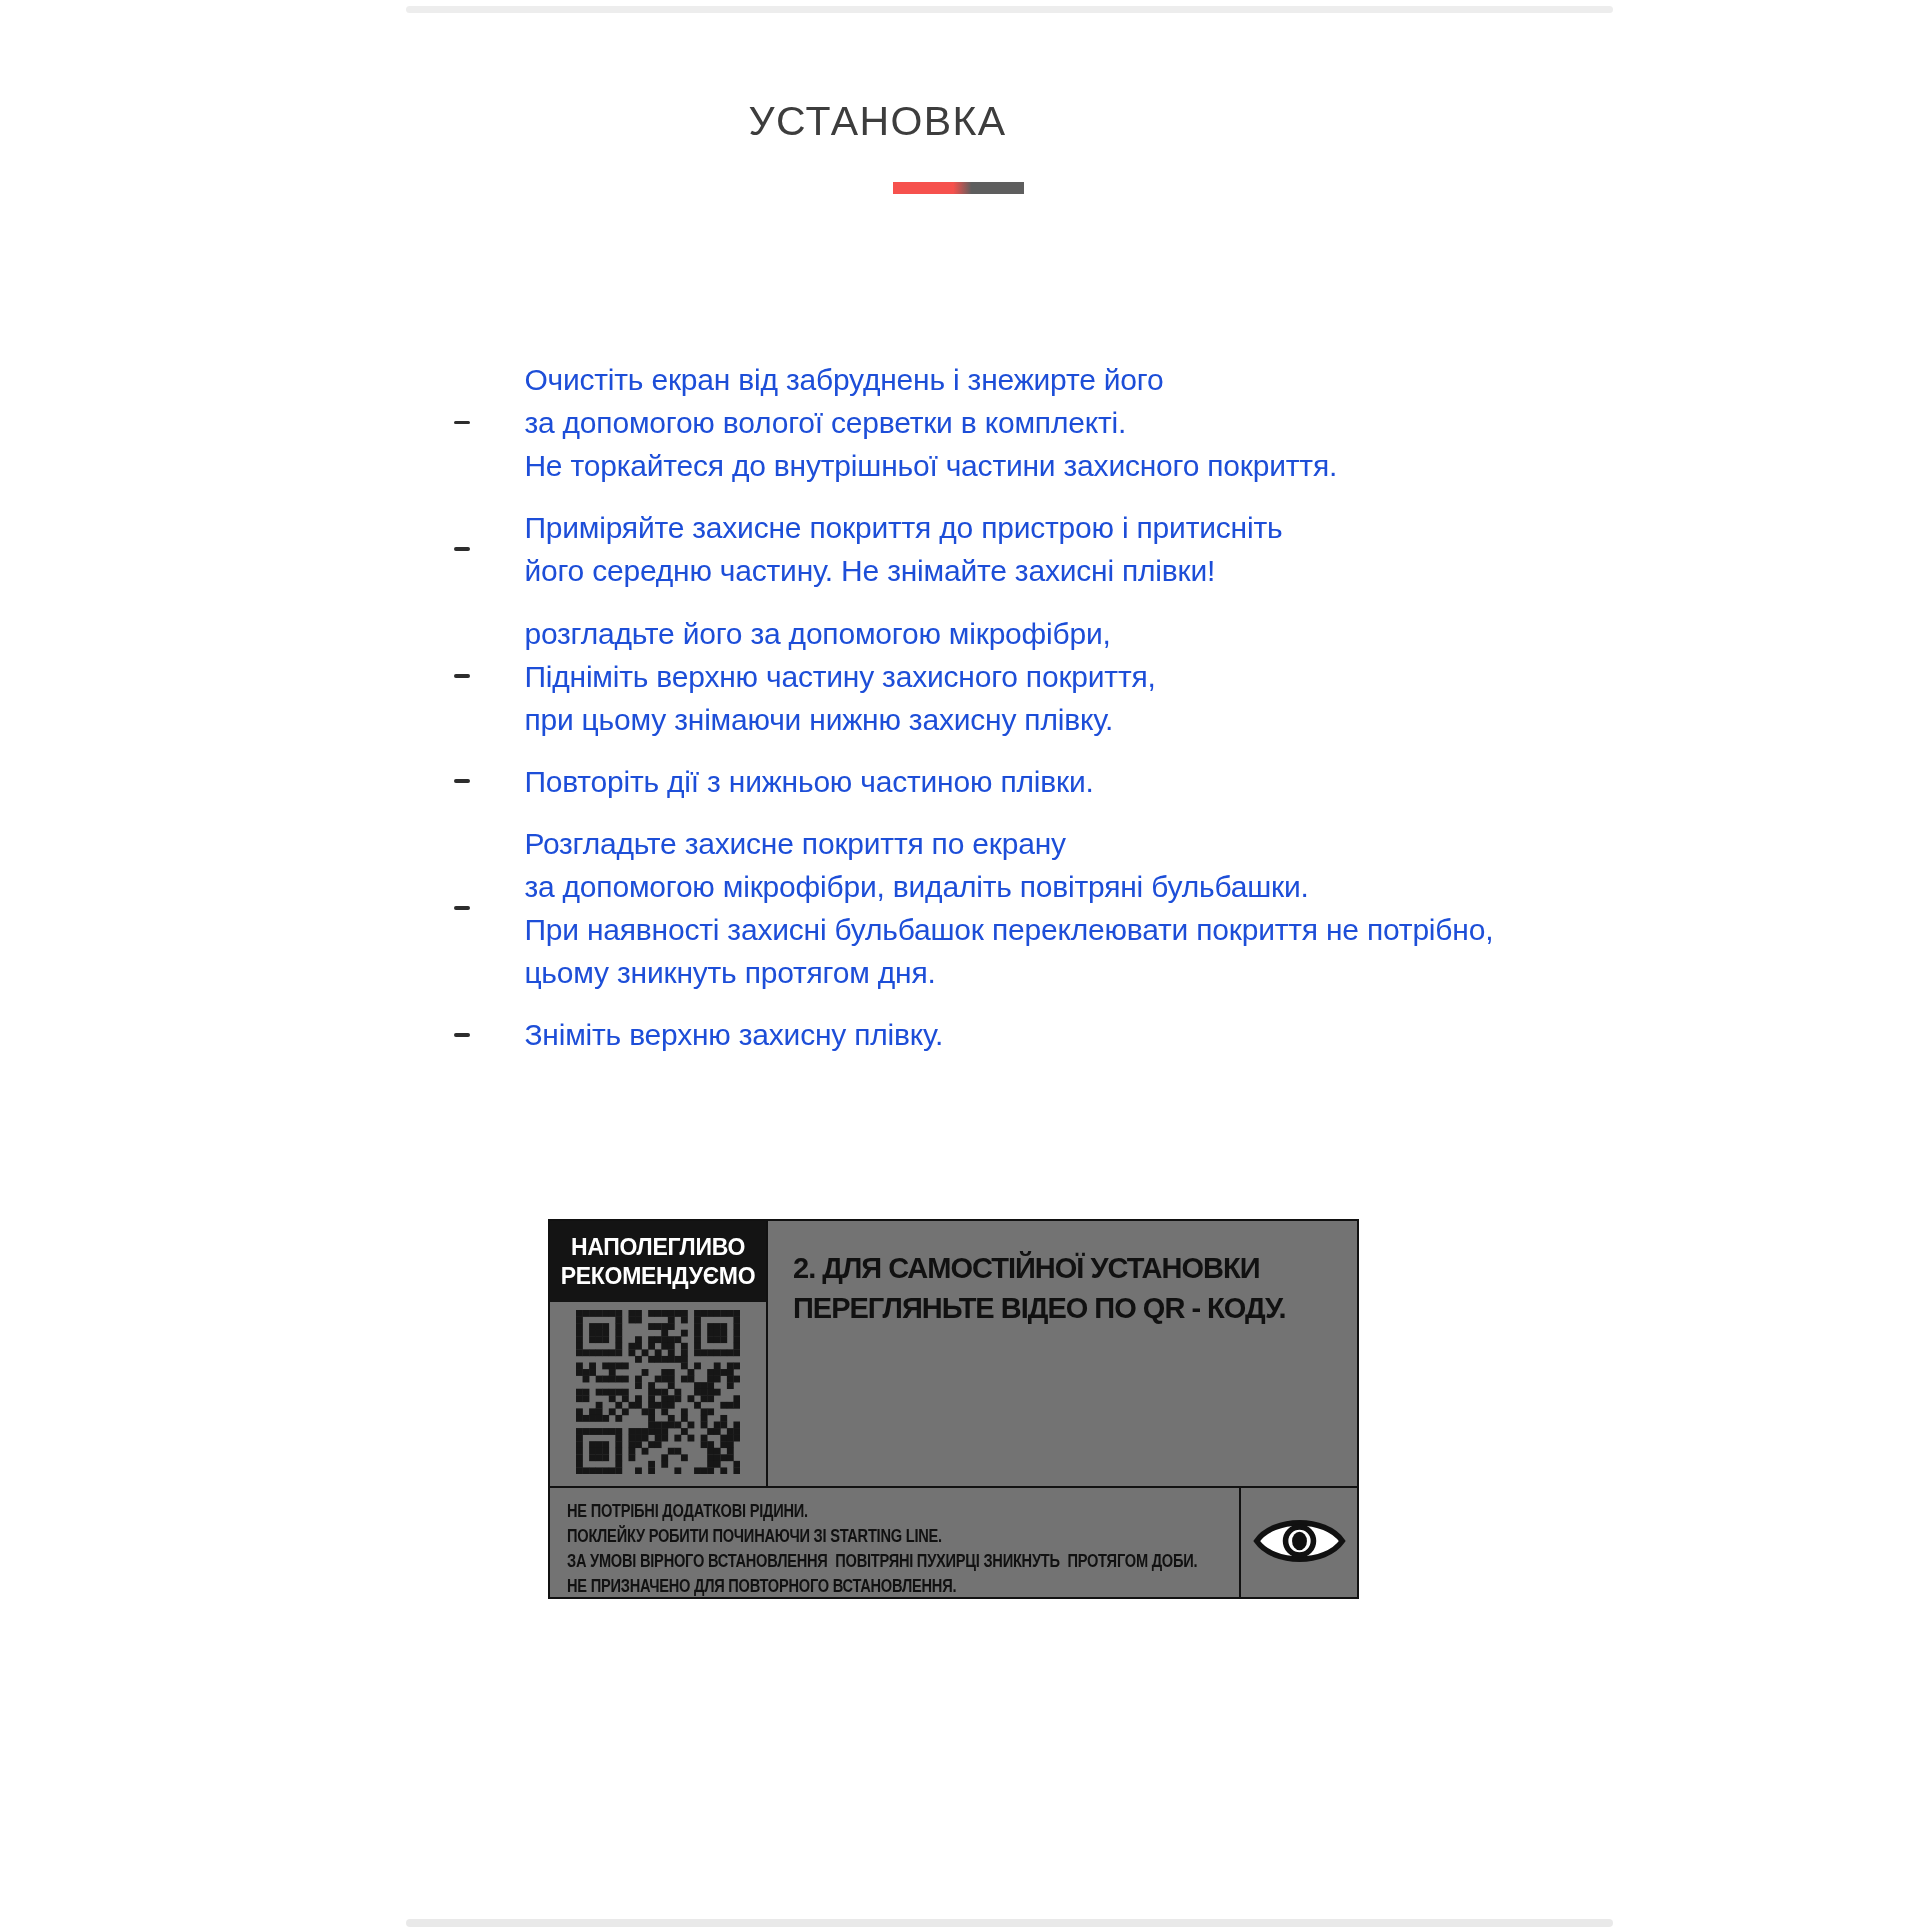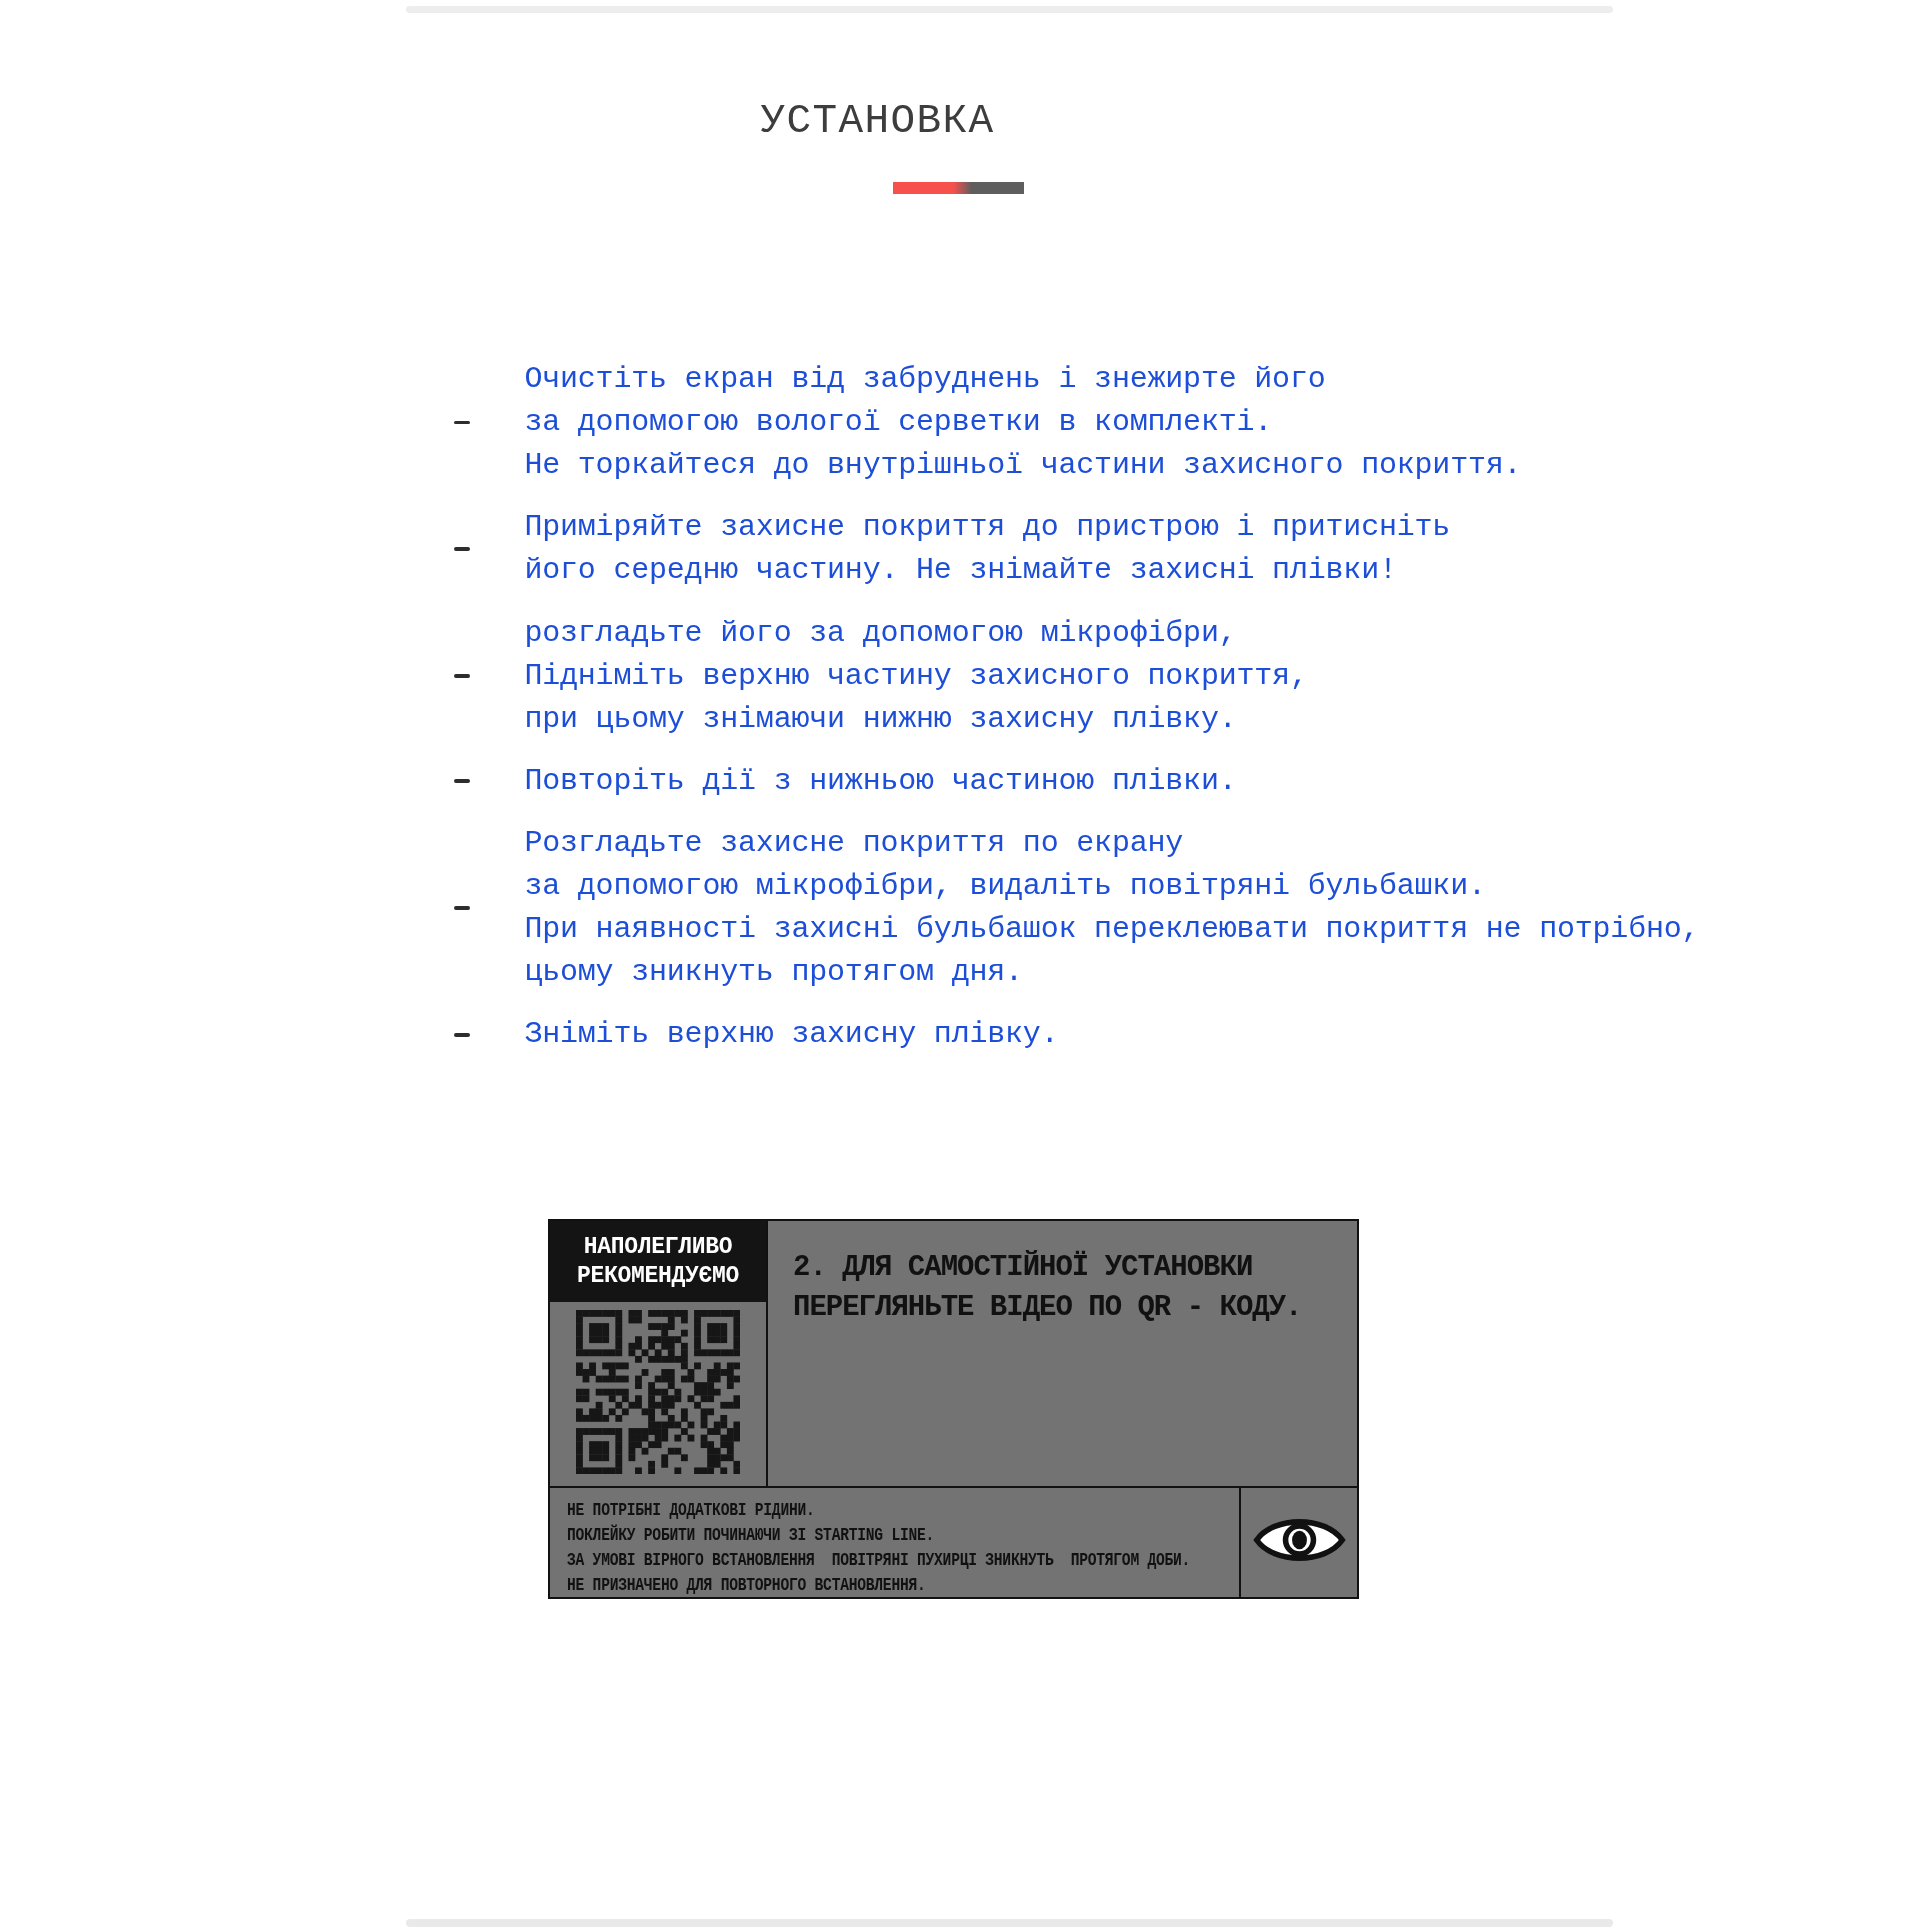--- a/index.html
+++ b/index.html
@@ -1,18 +1,18 @@
 <!DOCTYPE html>
 <html><head>
 <meta charset="utf-8">
 <style>
   html,body { margin:0; padding:0; background:#ffffff; }
   .canvas {
     position:relative; width:1755px; height:1931px; background:#ffffff;
-    font-family:Liberation Mono, monospace; overflow:hidden;
+    font-family:Liberation Sans, sans-serif; overflow:hidden;
   }
   .edge-bar { position:absolute; left:406px; width:1207px; height:7.7px; background:#ededed; border-radius:3.9px; }
   .edge-bar.top { top:5.8px; }
   .edge-bar.bottom { top:1919px; background:#e9e9e9; }
 
   .title {
     position:absolute; top:98px; left:0; width:100%; text-align:center;
     font-size:41px; letter-spacing:1.4px; color:#3d3d3d; font-weight:400;
   }
   .divider {

